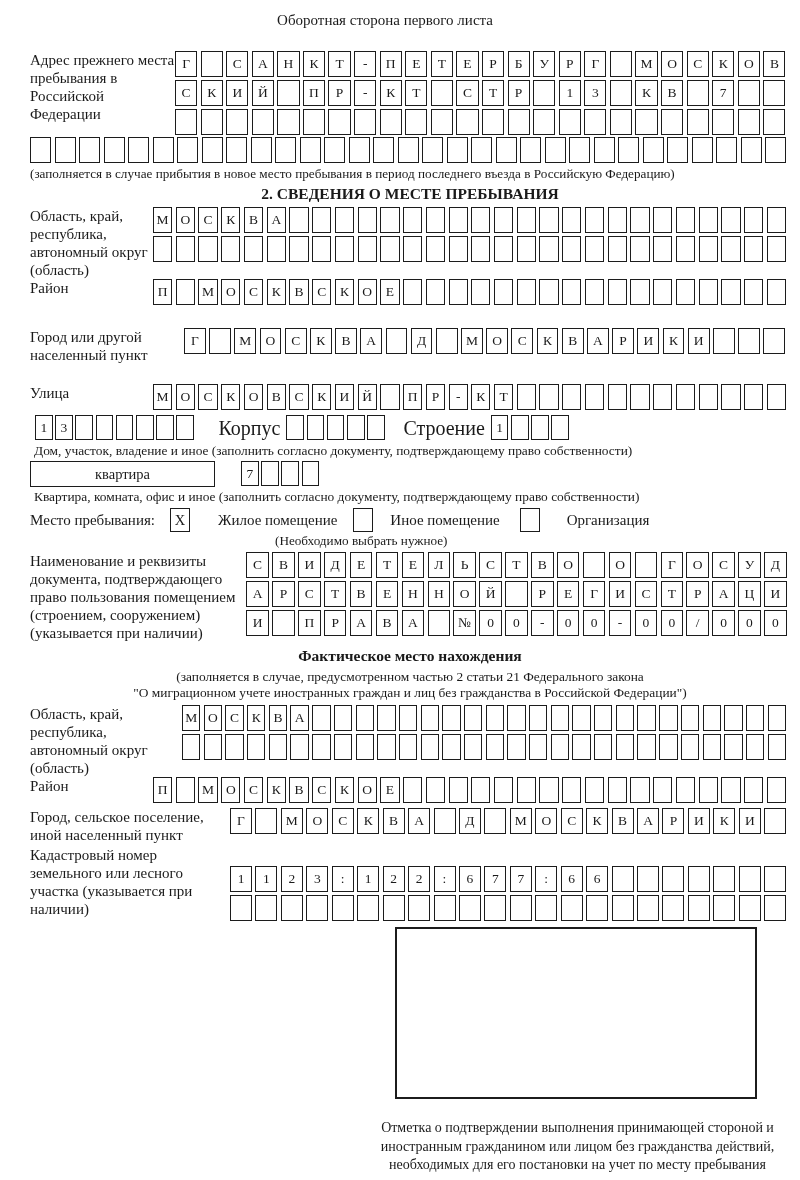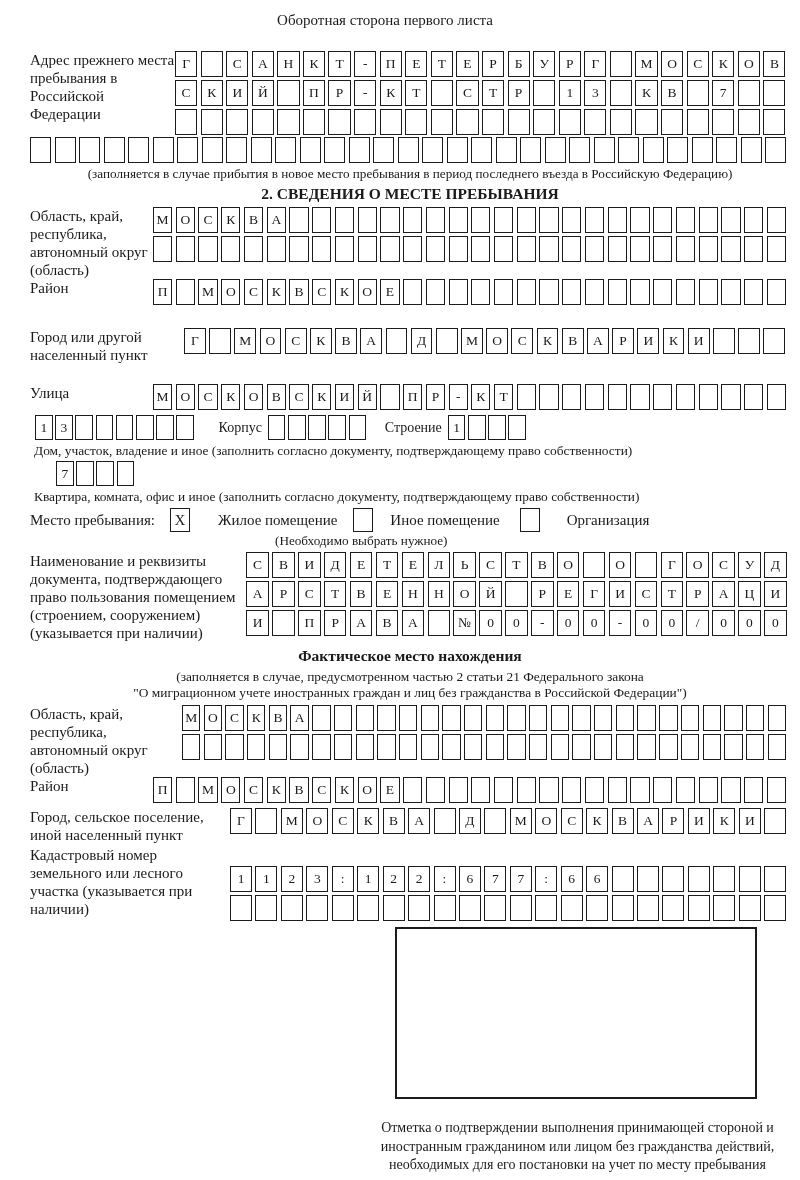--- a/index.html
+++ b/index.html
@@ -21,29 +21,29 @@
     font-size:13.5px; flex:0 0 auto; background:#fff;
   }
   .cr-a{--cw:22.2px;--cm:3.4px}
   .cr-b{--cw:21px;--cm:3.5px}
   .cr-c{--cw:19.2px;--cm:3.55px}
   .cr-d{--cw:21.8px;--cm:3.4px}
   .cr-e{--cw:17.6px;--cm:2.6px;--ch:25px}
   .cr-f{--cw:22.5px;--cm:3.4px}
   .cr-g{--cw:18.4px;--cm:3.3px}
   .cr-h{--cw:22px;--cm:3.45px}
-  .note{ font-size:13.2px; text-align:center; margin:1px 0 0 0; }
+  .note{ font-size:13.2px; margin:1px 0 0 0; }
   .cap{ font-size:13.4px; margin:0 0 2px 4px; }
   .sect-title{ text-align:center; font-weight:bold; font-size:15.5px; margin:3px 0 4px 0; }
   .bigbox{
     box-sizing:border-box; border:1.6px solid #1c1c1c; height:26px;
     display:inline-flex; align-items:center; justify-content:center;
     font-size:14.5px; flex:0 0 auto;
   }
-  .inl-lbl{ font-size:14px; line-height:26px; }
+  .inl-lbl{ font-size:20px; line-height:26px; }
   .chk{
     box-sizing:border-box; border:1.6px solid #1c1c1c; width:20px; height:24px;
     display:inline-flex; align-items:center; justify-content:center;
     font-size:14.5px; flex:0 0 auto;
   }
   .stay{ display:flex; align-items:center; margin-top:3px; }
   .hint{ font-size:13.2px; margin:1px 0 2px 245px; }
   .fact-note{ font-size:13.4px; text-align:center; margin:0; }
   .stampbox{
     box-sizing:border-box; border:2px solid #1c1c1c;
@@ -368,20 +368,21 @@
   <div class="cellrow cr-e" style="margin-left:6px">
       <span class="cell">1</span>
       <span class="cell"></span>
       <span class="cell"></span>
       <span class="cell"></span>
     </div>
 </div>
 <div class="cap">Дом, участок, владение и иное (заполнить согласно документу, подтверждающему право собственности)</div>
 
 <div class="frow" style="margin-top:2px">
+  <div class="bigbox" style="width:185px">квартира</div>
   <div class="cellrow cr-e" style="margin-left:26px">
       <span class="cell">7</span>
       <span class="cell"></span>
       <span class="cell"></span>
       <span class="cell"></span>
     </div>
 </div>
 <div class="cap">Квартира, комната, офис и иное (заполнить согласно документу, подтверждающему право собственности)</div>
 
 <div class="stay">

